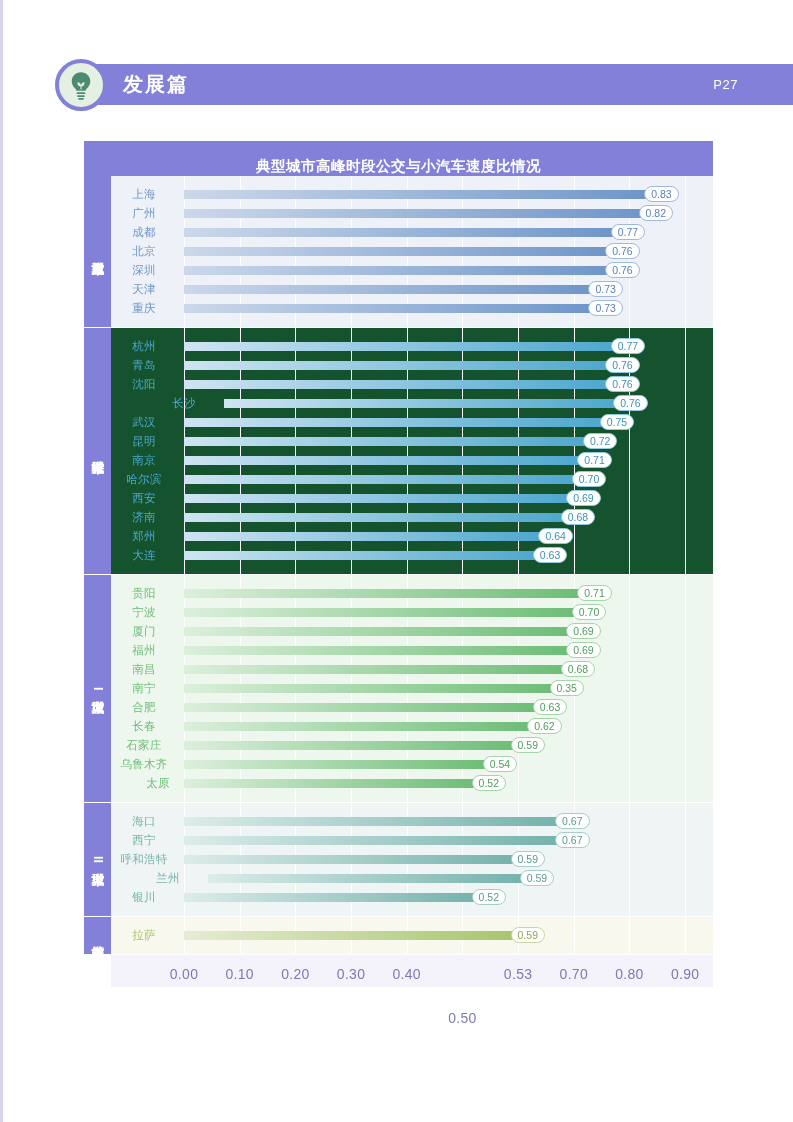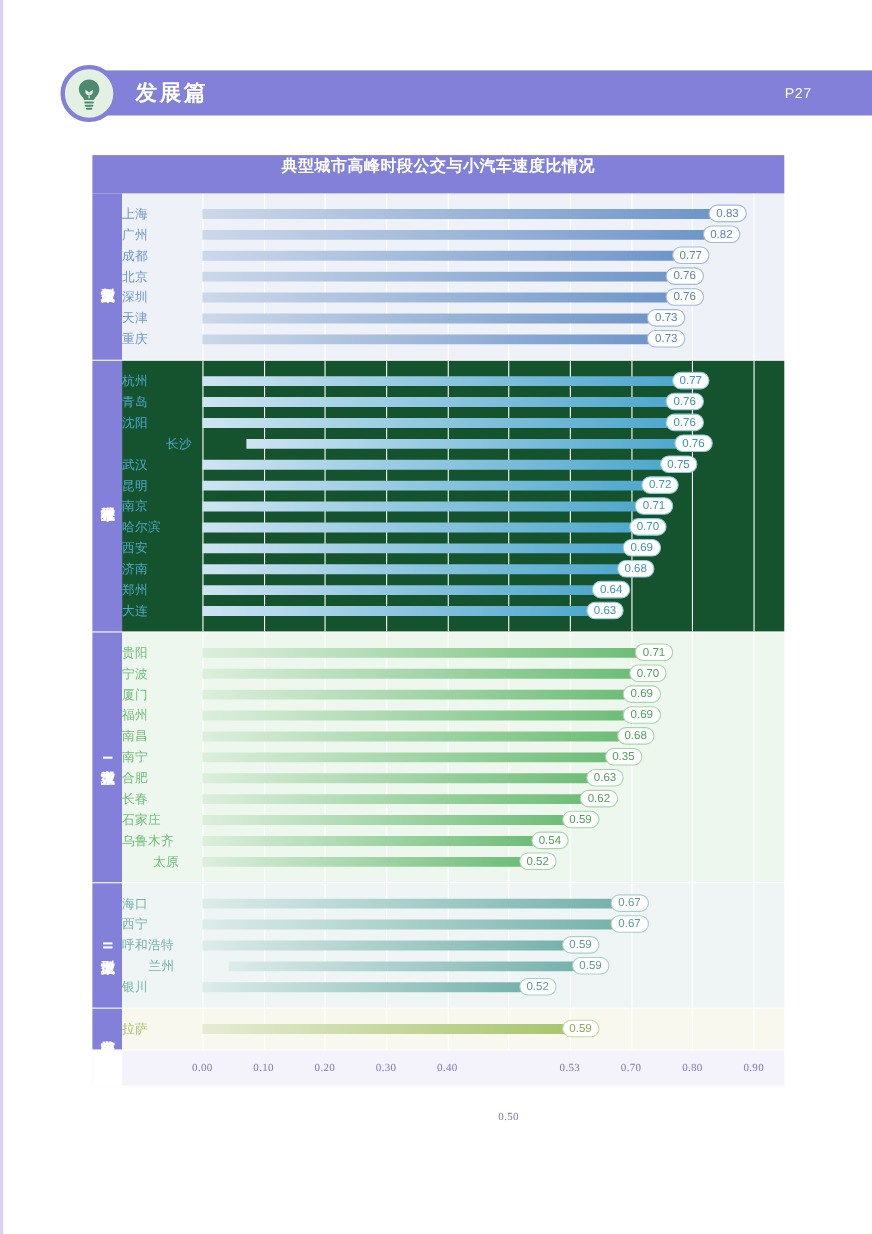--- a/index.html
+++ b/index.html
@@ -69,21 +69,21 @@
   #chart-card {
     position: absolute;
     left: 81px;
     top: 141px;
     width: 629px;
   }
   #chart-title-bar {
     height: 35px;
     background: #8280d8;
     display: flex;
-    align-items: flex-start;
+    align-items: flex-end;
     justify-content: center;
   }
   #chart-title-bar .t {
     color: #ffffff;
     font-size: 14.5px;
     font-weight: bold;
     letter-spacing: 0.5px;
   }
 
   
@@ -133,21 +133,21 @@
 
   .row {
     display: flex;
     align-items: center;
     height: 19px;
     position: relative;
   }
   .row-name {
     width: 73px;
     flex: 0 0 73px;
-    text-align: left;
+    text-align: center;
     padding-right: 7px;
     box-sizing: border-box;
     font-size: 11.5px;
     white-space: nowrap;
     letter-spacing: 0.3px;
   }
   .track {
     position: relative;
     flex: 1 1 auto;
     height: 19px;
@@ -179,24 +179,23 @@
     height: 32px;
     background: #f4f2fb;
     display: flex;
   }
   #axis .axis-pad { width: 27px; flex: 0 0 27px; background: #ffffff; }
   #axis .axis-body { position: relative; flex: 1 1 auto; }
   #axis .tick {
     position: absolute;
     top: 11px;
     transform: translateX(-50%);
-    font-size: 10px;
+    font-size: 14px;
     color: #7c7ab5;
     letter-spacing: 0.3px;
-    font-family: Liberation Serif, serif;
   }
 </style>
 </head>
 <body>
 
 <div id="page">
 
   <div id="header-band">
     <span id="header-title">发展篇</span>
     <span id="header-page-no">P27</span>

